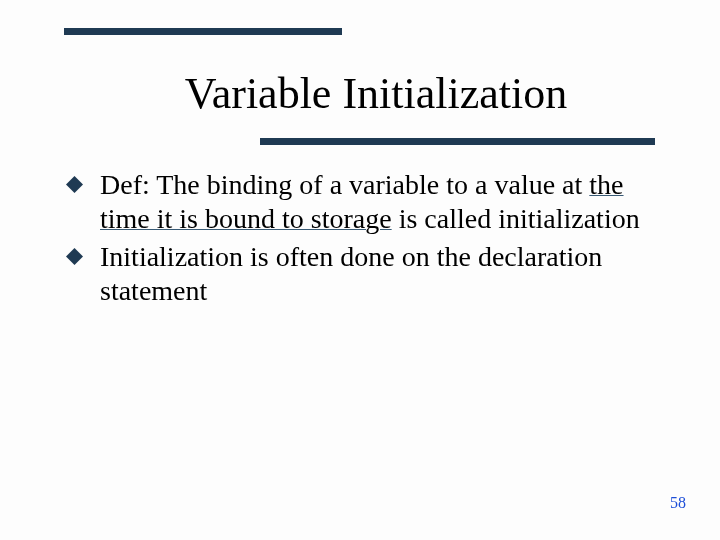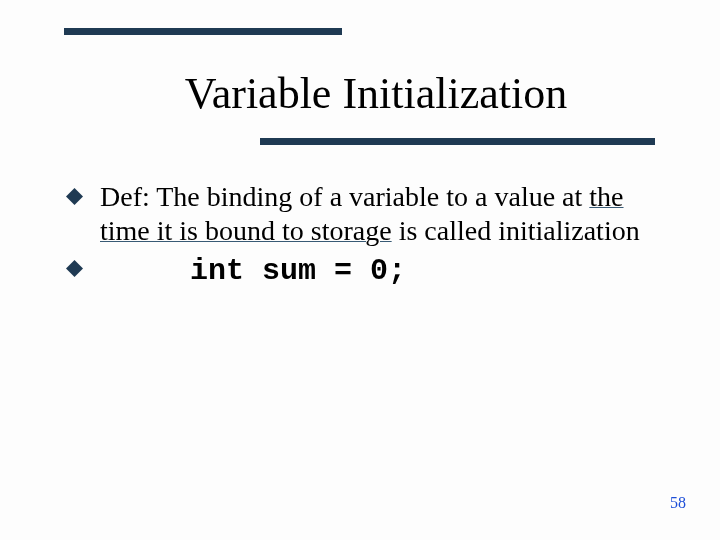--- a/index.html
+++ b/index.html
@@ -33,21 +33,21 @@
     left: 260px;
     top: 138px;
     width: 395px;
     height: 7px;
     background: #1f3a53;
   }
   .content {
     position: absolute;
     left: 66px;
     right: 60px;
-    top: 180px;
+    top: 168px;
   }
   .bullet-item {
     position: relative;
     padding-left: 34px;
     font-size: 28px;
     line-height: 1.22;
     color: #000;
     margin-bottom: 4px;
   }
   .bullet-icon {
@@ -105,21 +105,20 @@
     </span>
     <span>Def: The binding of a variable to a value at </span><span class="underlined">the time it is bound to storage</span><span> is called initialization</span>
   </div>
 
   <div class="bullet-item">
     <span class="bullet-icon">
       <svg viewBox="0 0 16 16" width="17" height="17">
           <polygon points="8,0 16,8 8,16 0,8" fill="currentColor"></polygon>
         </svg>
     </span>
-    <span class="underlined"></span><span></span>
+    <span>Initialization is often done on the declaration statement</span><span class="underlined"></span><span></span>
   </div>
 
 
-  <div class="code-line">int sum = 0;</div>
 
 </div>
 
 <div class="page-number">58</div>
 
 </body></html>

